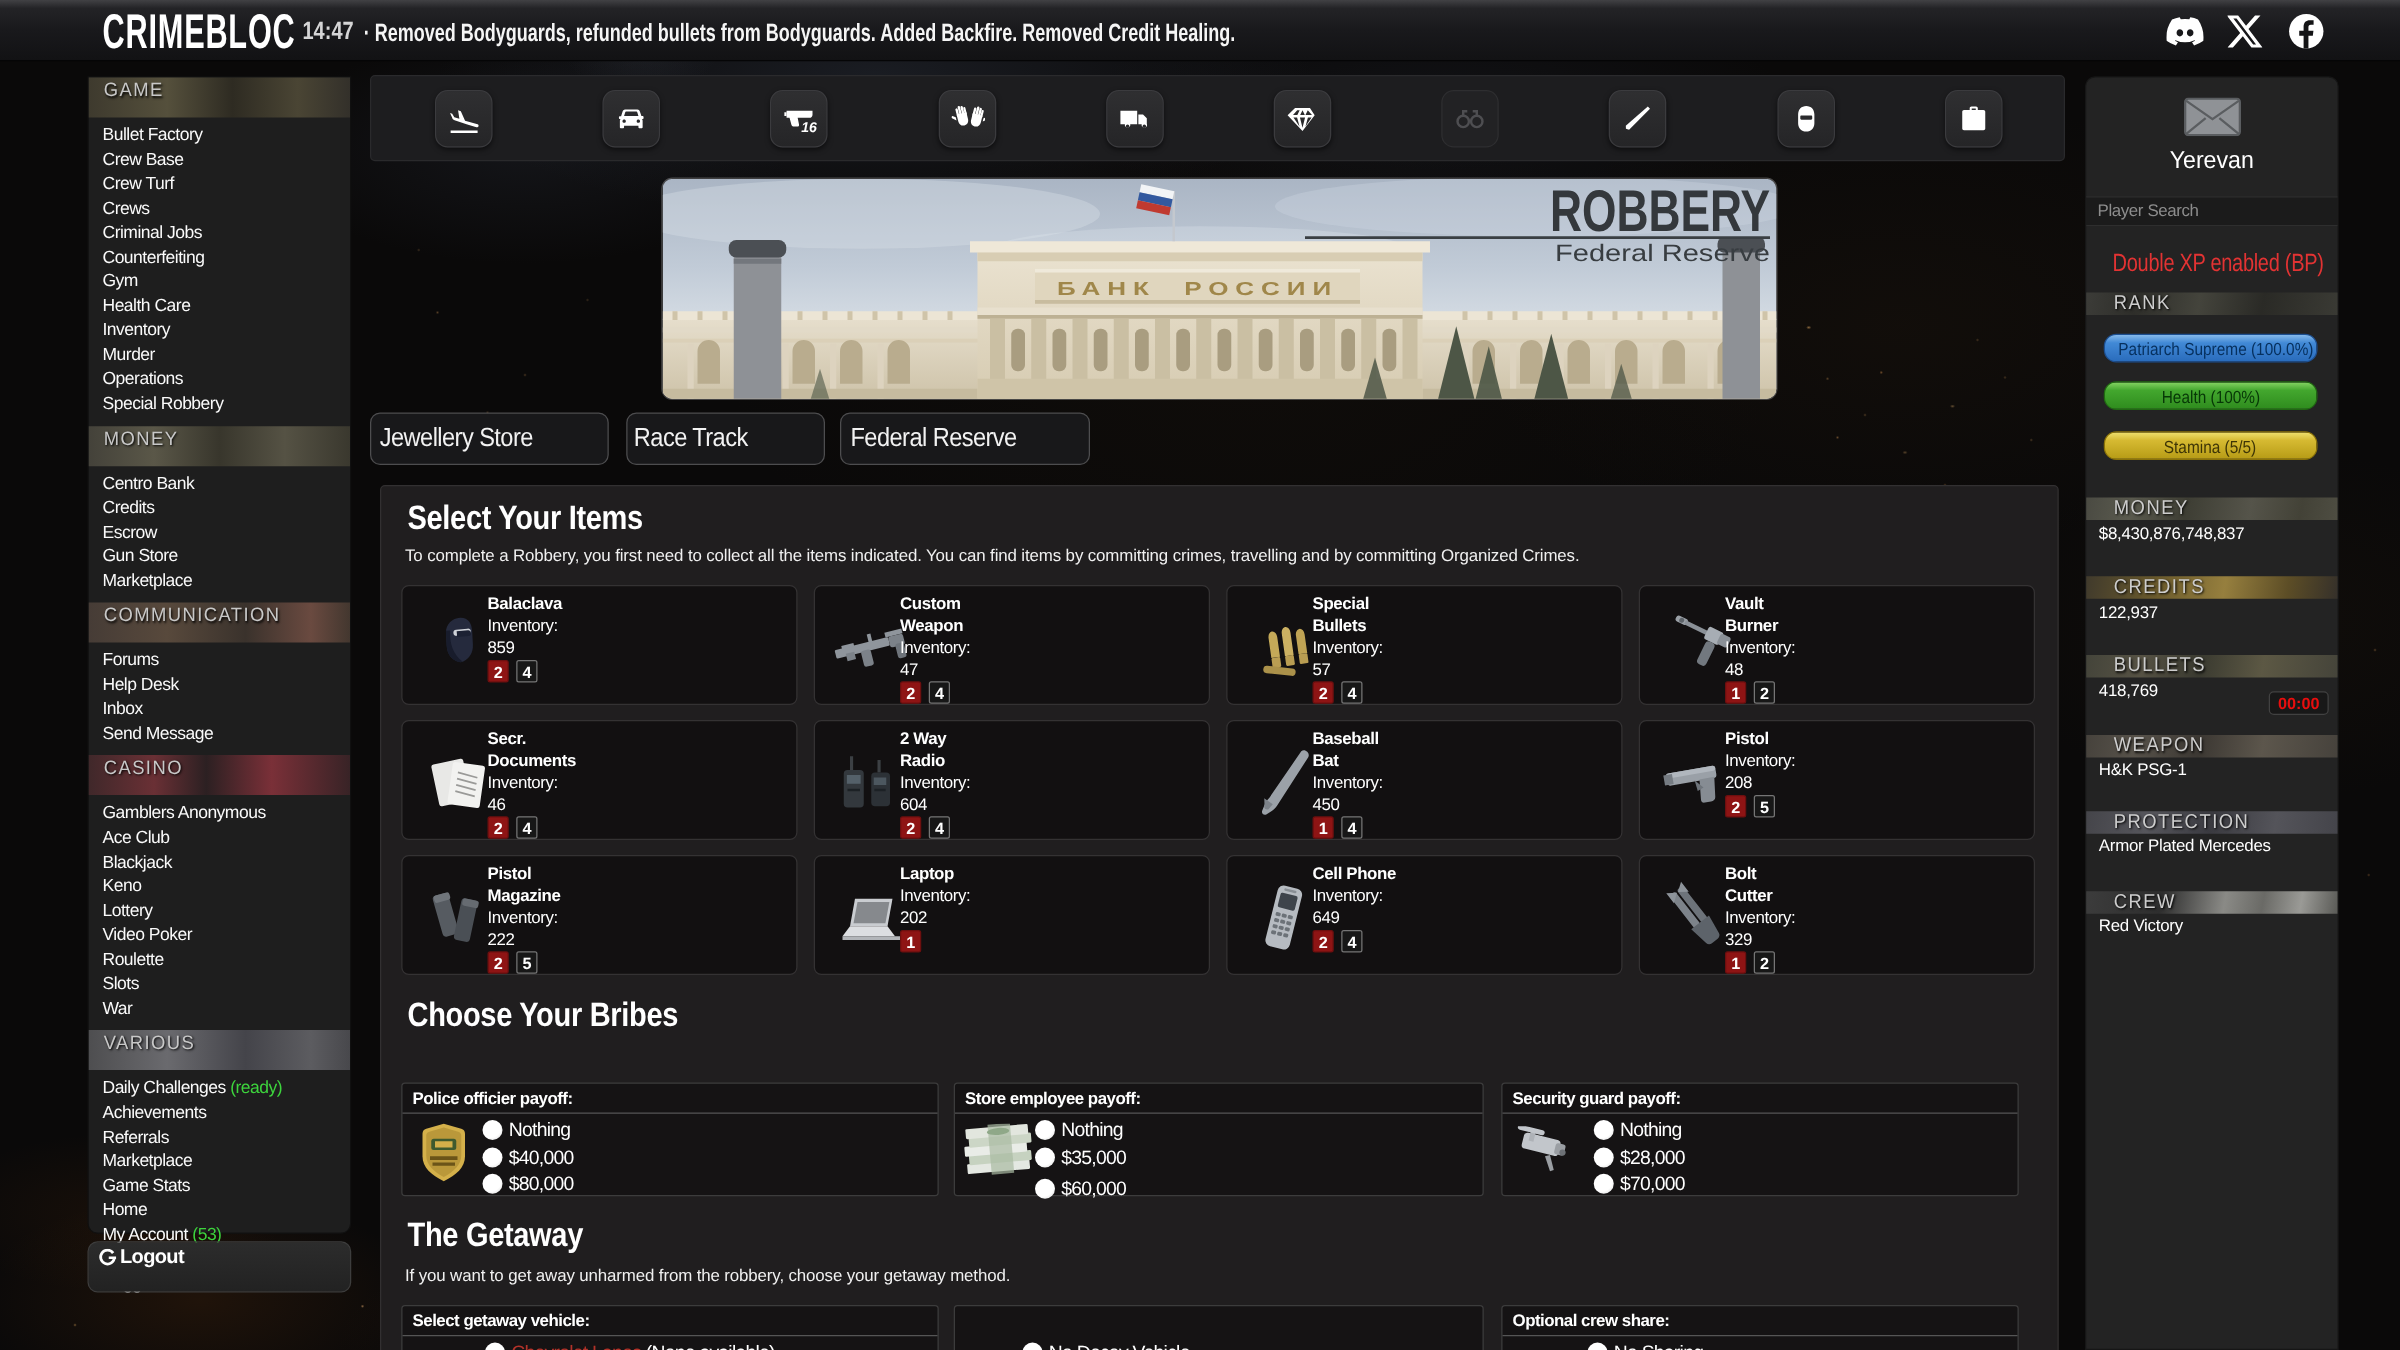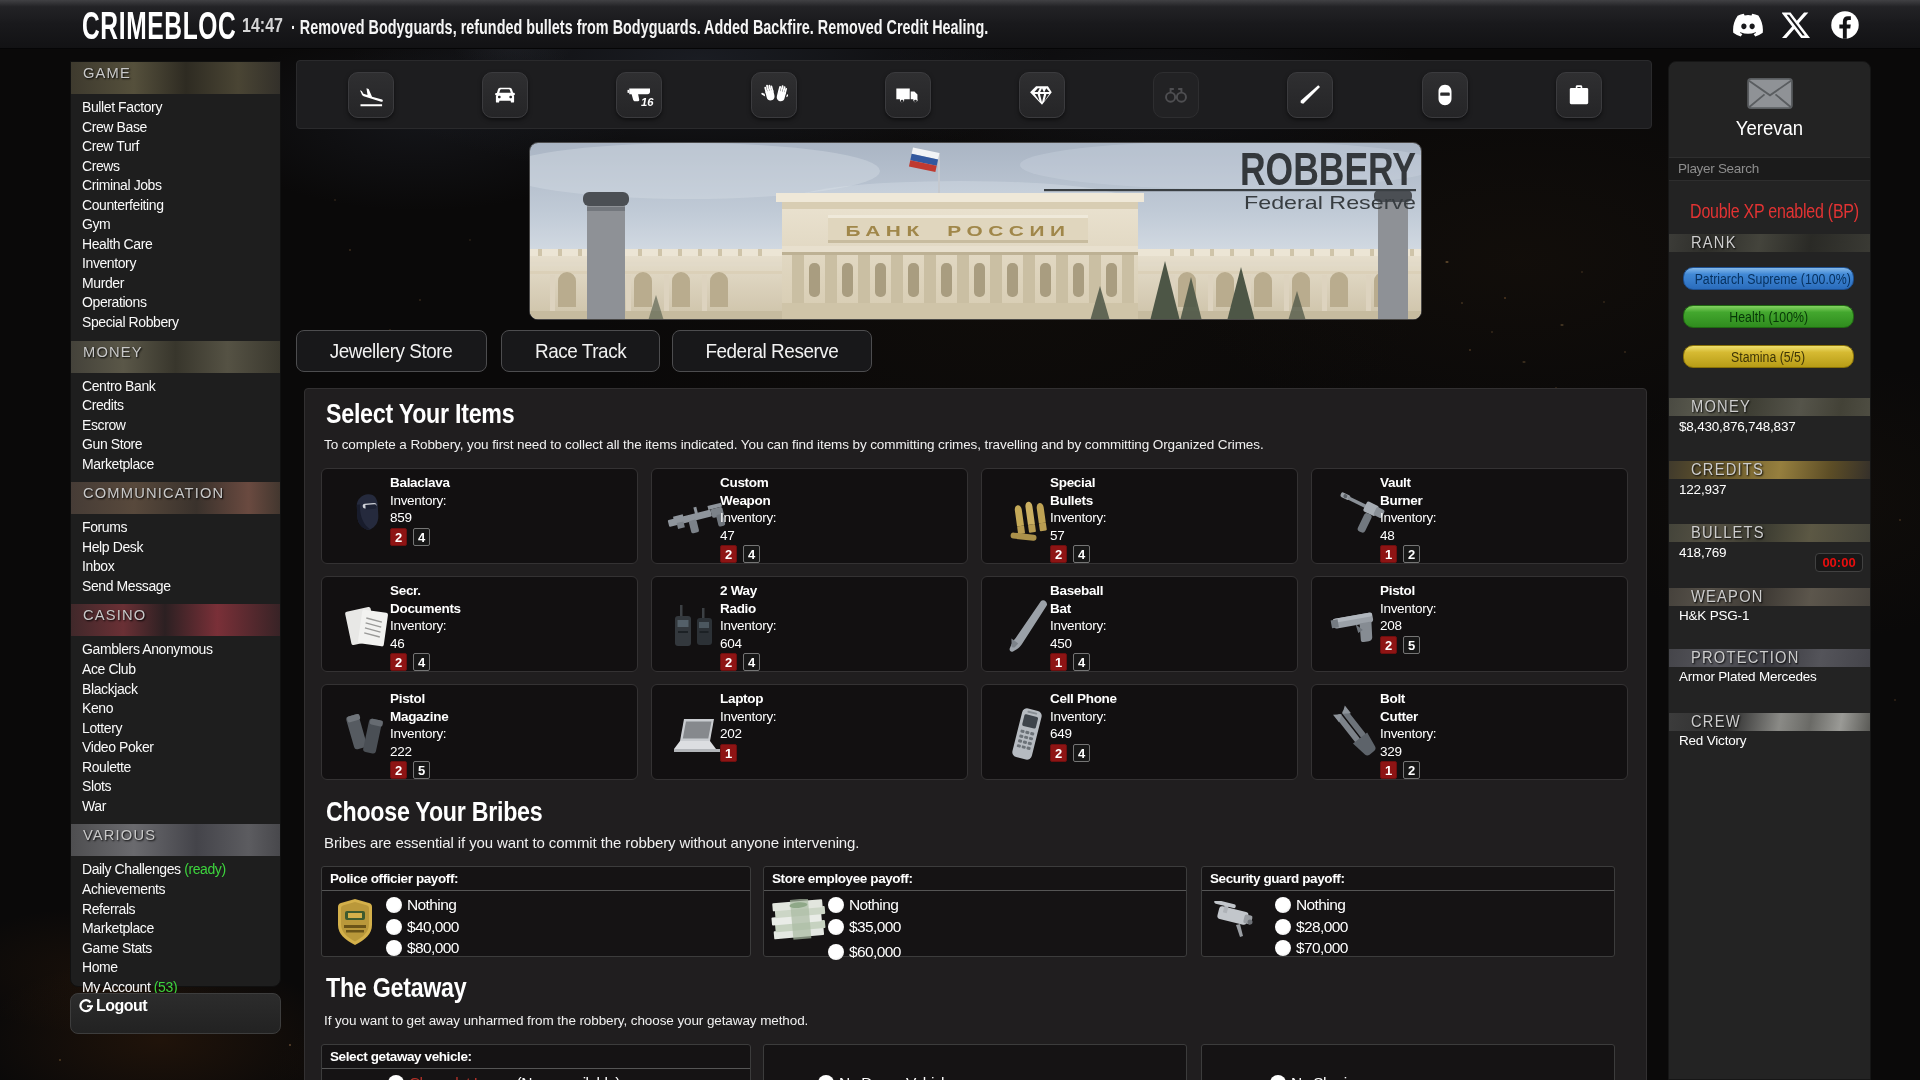--- a/index.html
+++ b/index.html
@@ -39,21 +39,21 @@
 .green{color:#3dd43d}
 #logout{left:70px;top:993px;width:211px;height:41px;background:linear-gradient(180deg,#2c2c2c,#222);border:1px solid #3d3d3d;border-radius:8px;line-height:23px;padding-left:25px;font-size:16px;font-weight:700;color:#fff;letter-spacing:-.5px}
 
 #toolbar{left:296px;top:60px;width:1356px;height:69px;background:#1d1d1f;border:1px solid #2a2a2c;border-radius:4px}
 .tbtn{position:absolute;top:11px;width:46px;height:46px;background:linear-gradient(180deg,#2f2f31,#252527);border:1px solid #3b3b3e;border-radius:10px;box-shadow:0 2px 4px rgba(0,0,0,.5)}
 .tbtn svg{position:absolute;left:50%;top:50%;transform:translate(-50%,-50%)}
 .tbtn.dim{background:#222224;border-color:#2e2e30;box-shadow:none}
 
 #banner{left:529px;top:142px;width:893px;height:178px;border-radius:9px;overflow:hidden;border:1px solid rgba(255,255,255,.25)}
 
-.tab{top:330px;height:42px;background:#18181a;border:1px solid #4d4d4f;border-radius:8px;color:#f2f2f2;font-size:21px;text-align:center;letter-spacing:-.5px}
+.tab{top:330px;height:42px;background:#18181a;border:1px solid #4d4d4f;border-radius:8px;color:#f2f2f2;font-size:21px;letter-spacing:-.5px}
 .tab span{display:inline-block;transform:scaleX(.9)}
 
 #panel{left:304px;top:388px;width:1343px;height:800px;background:#201e1f;border:1px solid #323031;border-radius:4px}
 .h2{position:absolute;font-size:27px;font-weight:700;color:#fff;letter-spacing:-.3px;white-space:nowrap}
 .h2>span{display:inline-block;transform:scaleX(.86);transform-origin:0 50%}
 .desc{position:absolute;font-size:13.5px;color:#f0f0f0;letter-spacing:-.1px;white-space:nowrap}
 .card{position:absolute;width:317px;height:96px;background:#121011;border:1px solid #343233;border-radius:6px}
 .cimg{position:absolute;left:14px;top:18px;width:62px;height:62px}
 .ctxt{position:absolute;left:68px;top:5px;font-size:13.5px;color:#fff;line-height:17.5px;letter-spacing:-.3px}
 .ctit{font-weight:700;width:80px}
@@ -549,21 +549,20 @@
             <rect x="24.5" y="4" width="6" height="34" rx="2.5"></rect>
             <rect x="32" y="4" width="6" height="34" rx="2.5" fill="#6d737a"></rect>
             <path d="M22 36h18l-2.4 16c-.3 1.8-1.8 3-3.6 3h-5.8c-1.8 0-3.3-1.2-3.6-3z" fill="#5d636a"></path>
             <path d="M24 1l7 5-7 5zM39 1l-7 5 7 5z" fill="#8d939a"></path>
           </g>
         </svg></div>
 <div class="ctxt"><div class="ctit">Bolt<br>Cutter</div>Inventory:<br>329<br><span class="bdg bred">1</span><span class="bdg bgrey">2</span></div>
 </div>
 
 <div class="abs h2" style="left:326px;top:797px"><span>Choose Your Bribes</span></div>
-<div class="abs desc" style="left:324px;top:834px;font-size:15px">Bribes are essential if you want to commit the robbery without anyone intervening.</div>
 <div class="abs bbox" style="left:321px;top:866px;width:430px">
 <div class="bh">Police officier payoff:</div>
 <div class="bico" style="left:14px;top:30px"><svg width="38" height="50" viewBox="0 0 38 50">
           <path fill="#d4b04a" d="M19 2l14 4c2 .6 3 2 3 4v18c0 9-7 15-17 20C9 43 2 37 2 28V10c0-2 1-3.4 3-4z"></path>
           <path fill="#8a6d1e" d="M19 5l11.5 3.3c1.5.4 2.5 1.5 2.5 3v16c0 7.5-6 13-14 17.2C11 40.3 5 34.8 5 27.3v-16c0-1.5 1-2.6 2.5-3z" opacity=".35"></path>
           <rect x="9" y="14" width="20" height="9" rx="2" fill="#3e5a2e"></rect>
           <path fill="#d4b04a" d="M12 16h14v5H12z"></path>
           <path fill="#6b5418" d="M8 28h22v3H8zM10 33h18v2.5H10z"></path>
         </svg></div>
 <div class="brow" style="left:64px;top:29px"><span class="radio"></span>Nothing</div>
@@ -607,20 +606,21 @@
 <div class="abs h2" style="left:326px;top:973px"><span>The Getaway</span></div>
 <div class="abs desc" style="left:324px;top:1013px">If you want to get away unharmed from the robbery, choose your getaway method.</div>
 <div class="abs bbox" style="left:321px;top:1044px;width:430px">
 <div class="bh">Select getaway vehicle:</div>
 <div class="brow" style="left:66px;top:29px"><span class="radio"></span><span style="color:#b23229">Chevrolet Lanos</span> (None available)</div>
 </div>
 <div class="abs bbox" style="left:763px;top:1044px;width:424px">
 <div class="brow" style="left:54px;top:29px"><span class="radio"></span>No Decoy Vehicle</div>
 </div>
 <div class="abs bbox" style="left:1201px;top:1044px;width:414px">
+<div class="bh">Optional crew share:</div>
 <div class="brow" style="left:68px;top:29px"><span class="radio"></span>No Sharing</div>
 </div>
 
 <div class="abs" id="side">
 <svg style="position:absolute;left:78px;top:16px" width="46" height="31" viewBox="0 0 50 34">
         <rect x="1" y="1" width="48" height="32" rx="3" fill="#8f9296" stroke="#5a5d60" stroke-width="2"></rect>
         <path fill="none" stroke="#5a5d60" stroke-width="2" d="M2 3l23 16L48 3M2 32l17-14M48 32L31 18"></path>
       </svg>
 <div style="position:absolute;left:0;top:55px;width:100%;text-align:center;font-size:19.5px;color:#fff"><span style="display:inline-block;transform:scaleX(.95)">Yerevan</span></div>
 <div style="position:absolute;left:0;top:95px;width:201px;height:24px;background:#1b1b1b;border-top:1px solid #2e2e2e;border-bottom:1px solid #2e2e2e;line-height:22px;padding-left:9px;font-size:13.5px;color:#8d8d8d;letter-spacing:-.3px">Player Search</div>

